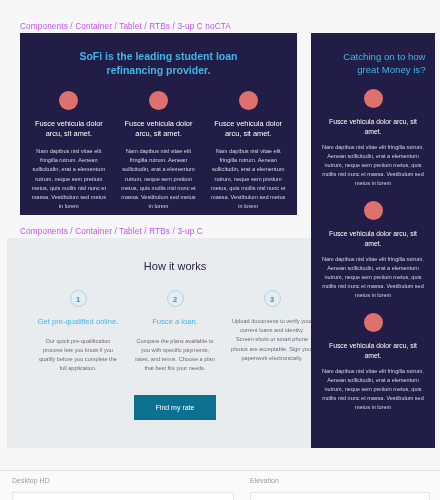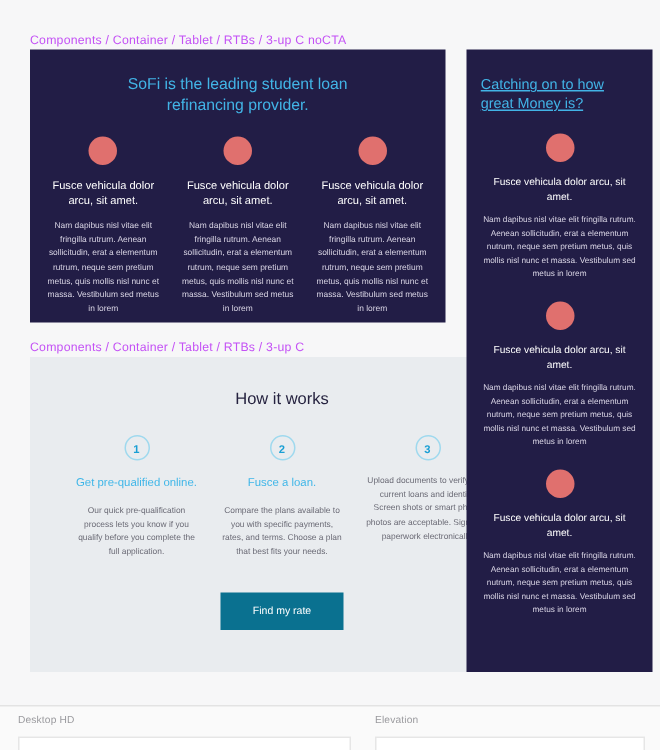--- a/index.html
+++ b/index.html
@@ -46,21 +46,21 @@
     left: 20px; top: 33px;
     width: 277px; height: 182px;
   }
   .dark-headline {
     color: #42b4e6;
     font-size: 10.5px;
     line-height: 13.5px;
     text-align: center;
     margin: 17px auto 0;
     width: 200px;
-    font-weight: 400;
+    font-weight: 700;
   }
   .cols {
     display: flex;
     margin-top: 14px;
     padding: 0 6px;
     gap: 4px;
   }
   .col {
     flex: 1 1 0;
     text-align: center;
@@ -81,21 +81,21 @@
   }
   .col-body {
     color: #d8d4e4;
     font-size: 5.6px;
     line-height: 9.2px;
   }
 
   
   #frame-howitworks {
     position: absolute;
-    left: 20px; top: 238px;
+    left: 7px; top: 238px;
     width: 304px; height: 210px;
     background: #e9ecef;
     overflow: hidden;
     padding-left: 16px;
   }
   .hiw-title {
     text-align: center;
     color: #25223f;
     font-size: 11px;
     margin-top: 22px;
@@ -153,24 +153,23 @@
     position: absolute;
     left: 311px; top: 33px;
     width: 124px; height: 415px;
     background: #221d46;
     overflow: hidden;
   }
   .right-headline {
     color: #42b4e6;
     font-size: 9.6px;
     line-height: 13px;
-    text-align: left;
+    text-align: right;
     margin: 17px auto 0;
     width: 105px;
-    text-decoration: underline;
   }
   .rblock {
     text-align: center;
     padding: 0 9px;
     margin-top: 13px;
   }
   .rblock .col-title { font-size: 6.8px; line-height: 9.5px; margin-bottom: 7px;}
   .rblock .col-body  { font-size: 5.5px; line-height: 9px; }
 
   

